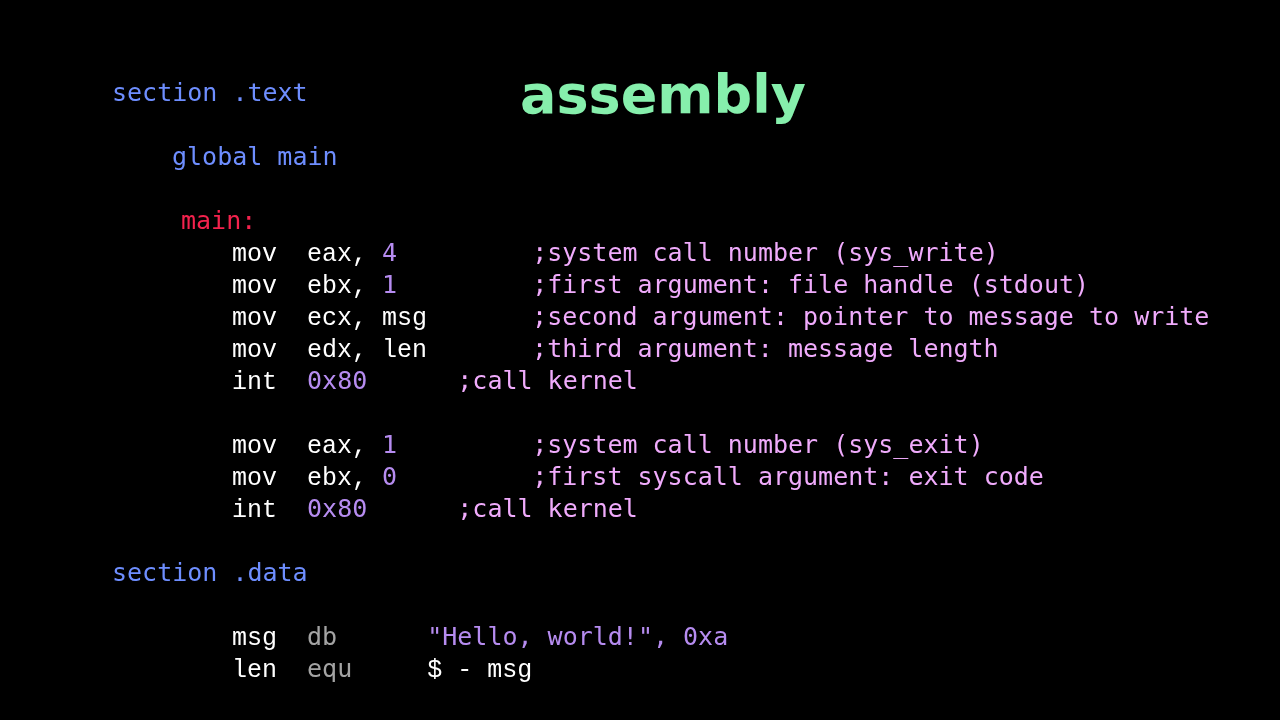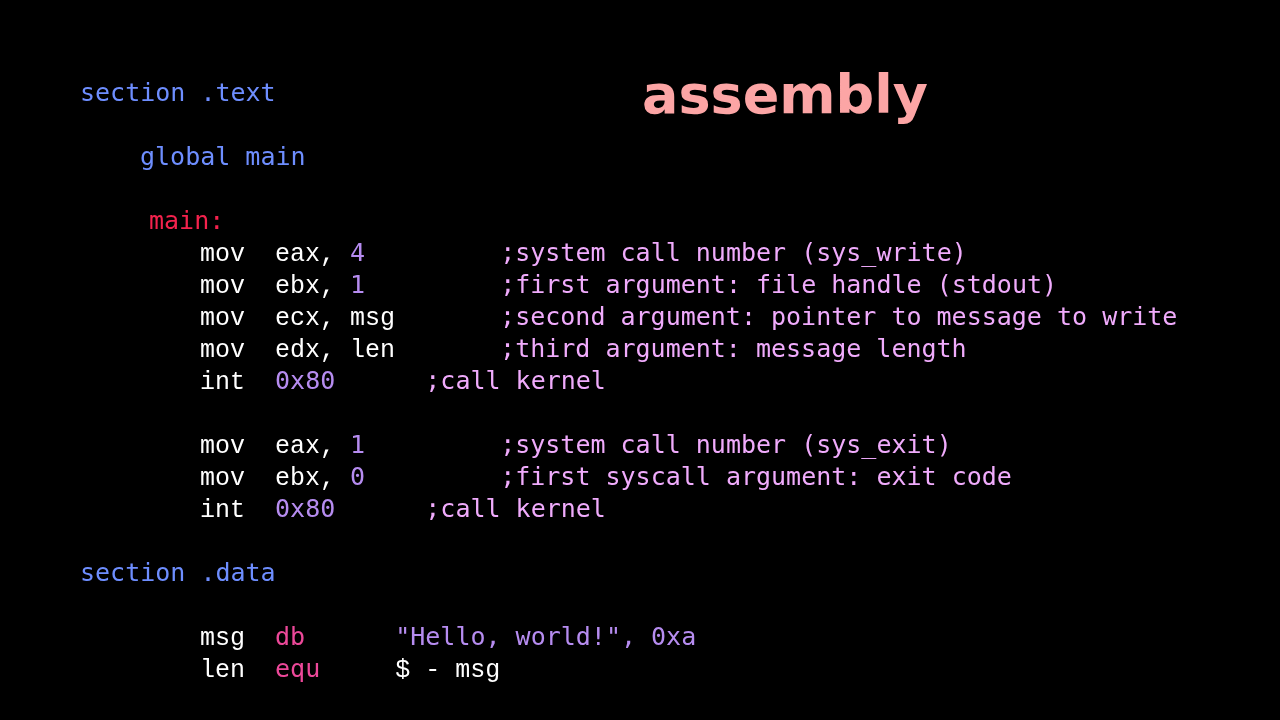--- a/index.html
+++ b/index.html
@@ -15,34 +15,34 @@
     font-family: "DejaVu Sans Mono", "Liberation Mono", monospace;
     -webkit-font-smoothing: antialiased;
   }
 
   
   #slide-title {
     position: absolute;
     left: 520px;
     top: 62px;
     width: 530px;
-    text-align: center;
+    text-align: left;
     font-family: "DejaVu Sans", "Liberation Sans", sans-serif;
     font-weight: bold;
     font-size: 54px;
     line-height: 66px;
     letter-spacing: 0px;
-    color: #fca5a5;
+    color: #86efac;
     white-space: nowrap;
   }
 
   
   #code-block {
     position: absolute;
-    left: 80px;
+    left: 112px;
     top: 52px;
     font-family: "DejaVu Sans Mono", "Liberation Mono", monospace;
     font-size: 25px;
     line-height: 32px;
     white-space: pre;
     color: #ffffff;
   }
   .code-line {
     height: 32px;
     white-space: pre;
@@ -50,21 +50,21 @@
   }
   .code-line.blank { height: 32px; }
 
   
   .tok-directive { color: #6e8eff; }
   .tok-label     { color: #f4224d; margin-left: 9px; }
   .tok-plain     { color: #ffffff; font-family: Liberation Mono, monospace; }
   .tok-num       { color: #b68cf0; }
   .tok-str       { color: #b68cf0; }
   .tok-comment   { color: #f0abfc; }
-  .tok-pseudo    { color: #ec4899; }
+  .tok-pseudo    { color: #a3a3a3; }
 </style>
 </head>
 <body>
 
 <div id="slide-root">
 
   <div id="slide-title">assembly</div>
 
   <pre id="code-block"><span class="code-line"><span class="tok-directive">section .text</span></span><span class="code-line blank">&nbsp;</span><span class="code-line"><span class="tok-plain">    </span><span class="tok-directive">global main</span></span><span class="code-line blank">&nbsp;</span><span class="code-line"><span class="tok-plain">    </span><span class="tok-label">main:</span></span><span class="code-line"><span class="tok-plain">        mov  eax, </span><span class="tok-num">4</span><span class="tok-plain">         </span><span class="tok-comment">;system call number (sys_write)</span></span><span class="code-line"><span class="tok-plain">        mov  ebx, </span><span class="tok-num">1</span><span class="tok-plain">         </span><span class="tok-comment">;first argument: file handle (stdout)</span></span><span class="code-line"><span class="tok-plain">        mov  ecx, msg       </span><span class="tok-comment">;second argument: pointer to message to write</span></span><span class="code-line"><span class="tok-plain">        mov  edx, len       </span><span class="tok-comment">;third argument: message length</span></span><span class="code-line"><span class="tok-plain">        int  </span><span class="tok-num">0x80</span><span class="tok-plain">      </span><span class="tok-comment">;call kernel</span></span><span class="code-line blank">&nbsp;</span><span class="code-line"><span class="tok-plain">        mov  eax, </span><span class="tok-num">1</span><span class="tok-plain">         </span><span class="tok-comment">;system call number (sys_exit)</span></span><span class="code-line"><span class="tok-plain">        mov  ebx, </span><span class="tok-num">0</span><span class="tok-plain">         </span><span class="tok-comment">;first syscall argument: exit code</span></span><span class="code-line"><span class="tok-plain">        int  </span><span class="tok-num">0x80</span><span class="tok-plain">      </span><span class="tok-comment">;call kernel</span></span><span class="code-line blank">&nbsp;</span><span class="code-line"><span class="tok-directive">section .data</span></span><span class="code-line blank">&nbsp;</span><span class="code-line"><span class="tok-plain">        msg  </span><span class="tok-pseudo">db</span><span class="tok-plain">      </span><span class="tok-str">"Hello, world!", 0xa</span></span><span class="code-line"><span class="tok-plain">        len  </span><span class="tok-pseudo">equ</span><span class="tok-plain">     </span><span class="tok-plain">$ - msg</span></span></pre>
 

